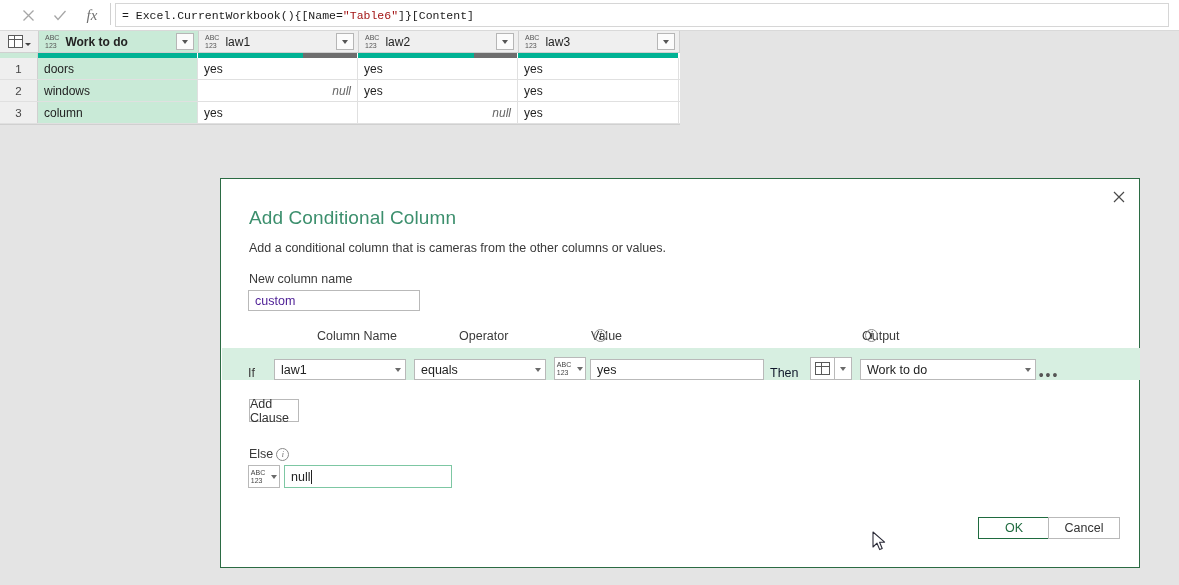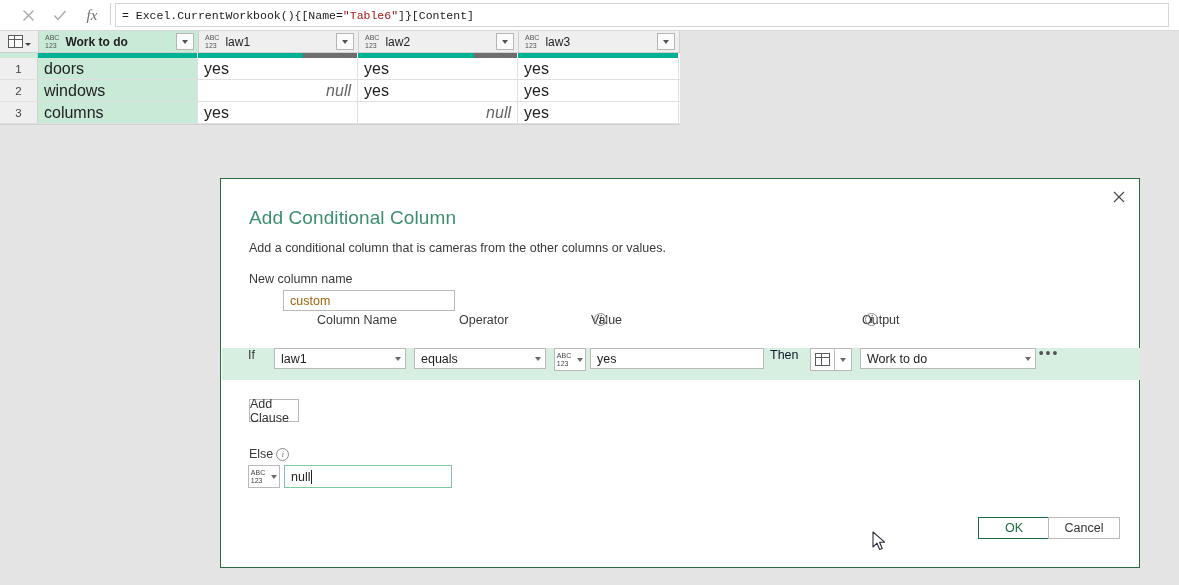--- a/index.html
+++ b/index.html
@@ -203,21 +203,21 @@
     justify-content: center;
     font-size: 11.5px;
     color: #444;
   }
   .cell {
     box-sizing: border-box;
     border-right: 1px solid #e0e0e0;
     display: flex;
     align-items: center;
     padding: 0 6px;
-    font-size: 16px;
+    font-size: 12px;
     color: #222;
     overflow: hidden;
     white-space: nowrap;
   }
   .cell.sel { background: #c9ead7; }
   .cell.nullv {
     justify-content: flex-end;
     font-style: italic;
     color: #666;
   }
@@ -270,28 +270,27 @@
     position: absolute;
     left: 27px; top: 111px;
     width: 172px; height: 21px;
     box-sizing: border-box;
     border: 1px solid #b9b9b9;
     background: #ffffff;
     display: flex;
     align-items: center;
     padding: 0 6px;
     font-size: 12.5px;
-    color: #a16207;
-    margin-left: 35px;
+    color: #4c1d95;
   }
 
   
   .clause-hdr {
     position: absolute;
-    top: 134px;
+    top: 150px;
     left: 28px;
     width: 870px;
     height: 18px;
   }
   .clause-hdr span {
     position: absolute;
     font-size: 12.5px;
     color: #3a3a3a;
     white-space: nowrap;
   }
@@ -313,21 +312,21 @@
     vertical-align: 1px;
     margin-left: 3px;
   }
 
   .clause-row {
     position: absolute;
     left: 1px; top: 169px;
     width: 918px; height: 32px;
     background: #d7efe1;
     display: flex;
-    align-items: flex-start;
+    align-items: flex-end;
   }
   .cw-if {
     width: 52px;
     padding-left: 26px;
     box-sizing: border-box;
     font-size: 12.5px;
     color: #3a3a3a;
   }
   .cw-then {
     width: 46px;
@@ -574,21 +573,21 @@
   <div class="grid-row">
     <div class="row-num">2</div>
     <div class="cell sel" style="width:160px;flex:0 0 160px;">windows</div>
     <div class="cell nullv" style="width:160px;flex:0 0 160px;">null</div>
     <div class="cell" style="width:160px;flex:0 0 160px;">yes</div>
     <div class="cell" style="width:161px;flex:0 0 161px;">yes</div>
   </div>
 
   <div class="grid-row">
     <div class="row-num">3</div>
-    <div class="cell sel" style="width:160px;flex:0 0 160px;">columns</div>
+    <div class="cell sel" style="width:160px;flex:0 0 160px;">column</div>
     <div class="cell" style="width:160px;flex:0 0 160px;">yes</div>
     <div class="cell nullv" style="width:160px;flex:0 0 160px;">null</div>
     <div class="cell" style="width:161px;flex:0 0 161px;">yes</div>
   </div>
 
   <div class="grid-bottom"></div>
 </div>
 
 <div class="dialog">
 

